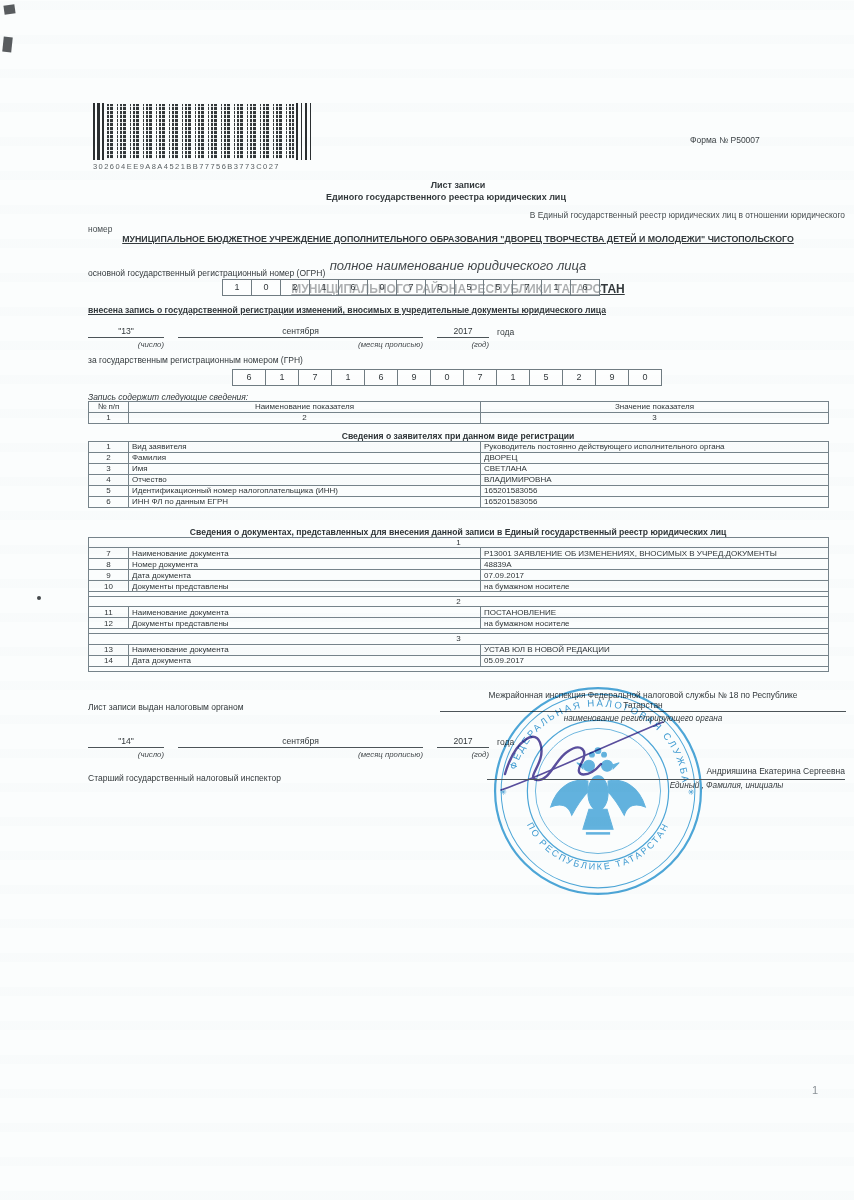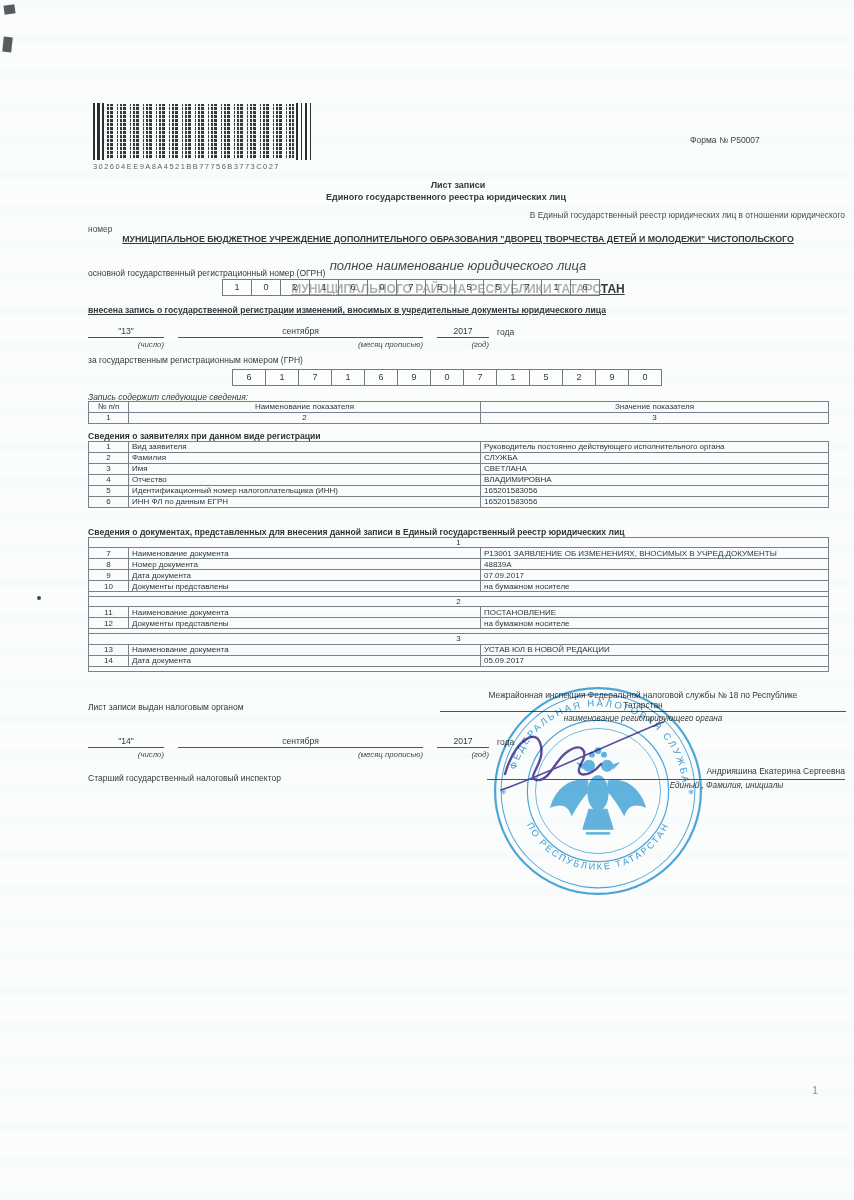--- a/index.html
+++ b/index.html
@@ -42,21 +42,21 @@
   
   .seg{position:absolute;text-align:center;border-bottom:1px solid #4c5458;font-size:8.6px;height:12px;line-height:12px;}
   .seglbl{position:absolute;text-align:right;font-size:7.8px;font-style:italic;color:#44494c;}
   
   table.doc{position:absolute;border-collapse:collapse;table-layout:fixed;width:740px;left:88px;}
   table.doc td{border:1px solid #76838a;font-size:8px;color:#2f3538;padding:0 3px;
     height:10px;line-height:1.15;overflow:hidden;white-space:nowrap;}
   td.cnum{text-align:center;}
   tr.ghead td{height:9px;text-align:center;}
   tr.gap td{height:4px;}
-  .sect-title{position:absolute;left:88px;width:740px;text-align:left;font-weight:bold;font-size:8.6px;color:#2e3437;}
+  .sect-title{position:absolute;left:88px;width:740px;text-align:center;font-weight:bold;font-size:8.6px;color:#2e3437;}
   
   .stamp{position:absolute;left:487px;top:680px;width:222px;height:222px;mix-blend-mode:multiply;opacity:.92;pointer-events:none;}
   .sig{position:absolute;left:497px;top:712px;width:175px;height:90px;mix-blend-mode:multiply;pointer-events:none;}
   .authority{position:absolute;left:440px;top:690px;width:406px;text-align:center;font-size:8.4px;
     border-bottom:1px solid #4c5458;padding-bottom:1px;}
   .sigline{position:absolute;left:487px;top:779px;width:358px;border-top:1px solid #4c5458;}
   .pagenum{position:absolute;left:812px;top:1084px;font-size:11px;color:#8a9196;}
 </style>
 </head>
 <body>
@@ -161,21 +161,21 @@
       </colgroup>
     <tbody>
         <tr>
       <td class="cnum">1</td>
       <td>Вид заявителя</td>
       <td>Руководитель постоянно действующего исполнительного органа</td>
     </tr>
     <tr>
       <td class="cnum">2</td>
       <td>Фамилия</td>
-      <td>СЛУЖБА</td>
+      <td>ДВОРЕЦ</td>
     </tr>
     <tr>
       <td class="cnum">3</td>
       <td>Имя</td>
       <td>СВЕТЛАНА</td>
     </tr>
     <tr>
       <td class="cnum">4</td>
       <td>Отчество</td>
       <td>ВЛАДИМИРОВНА</td>

